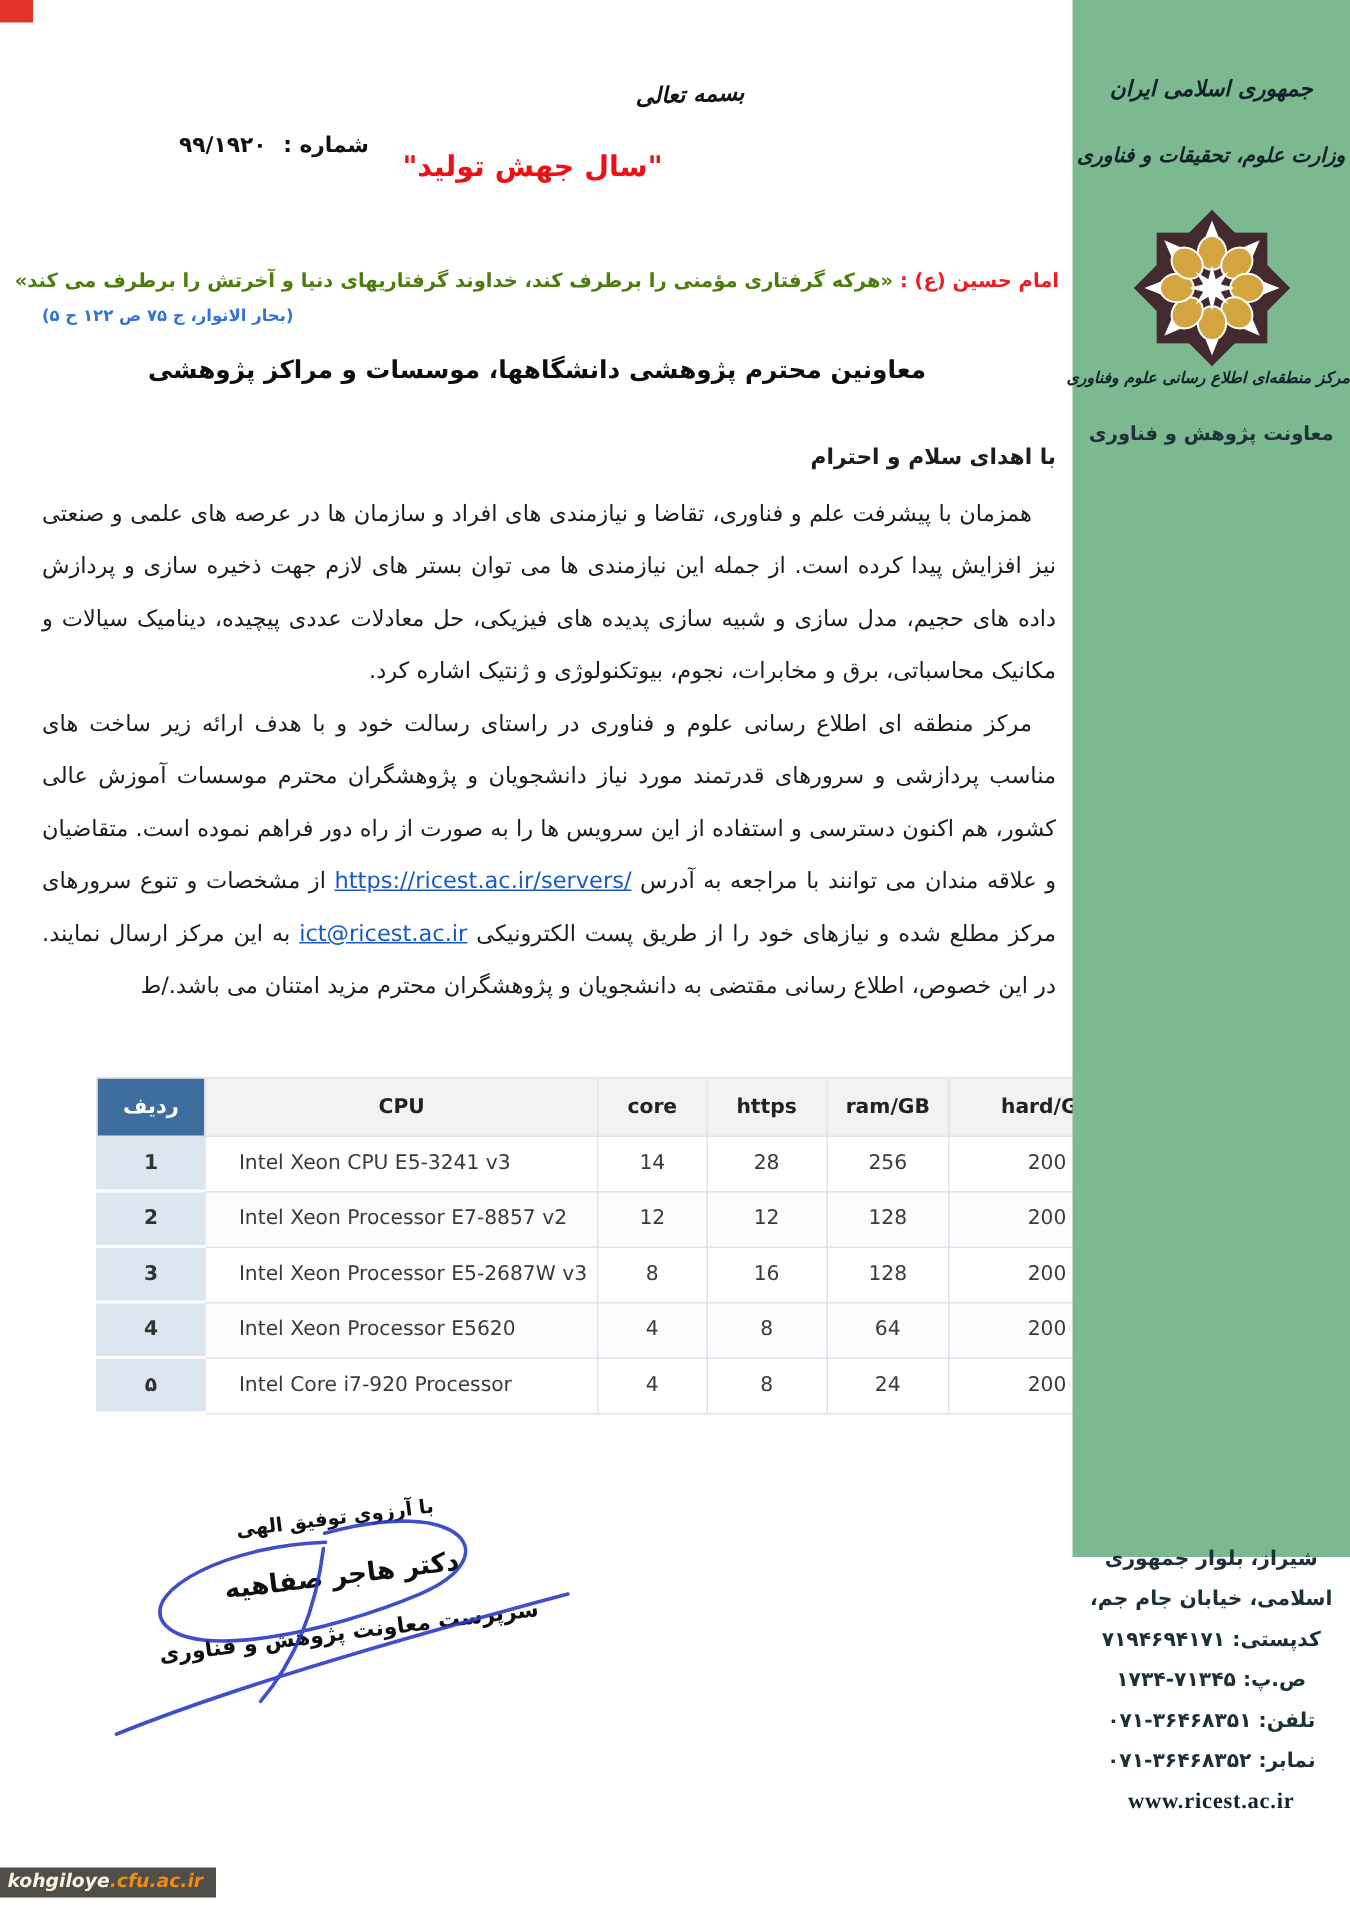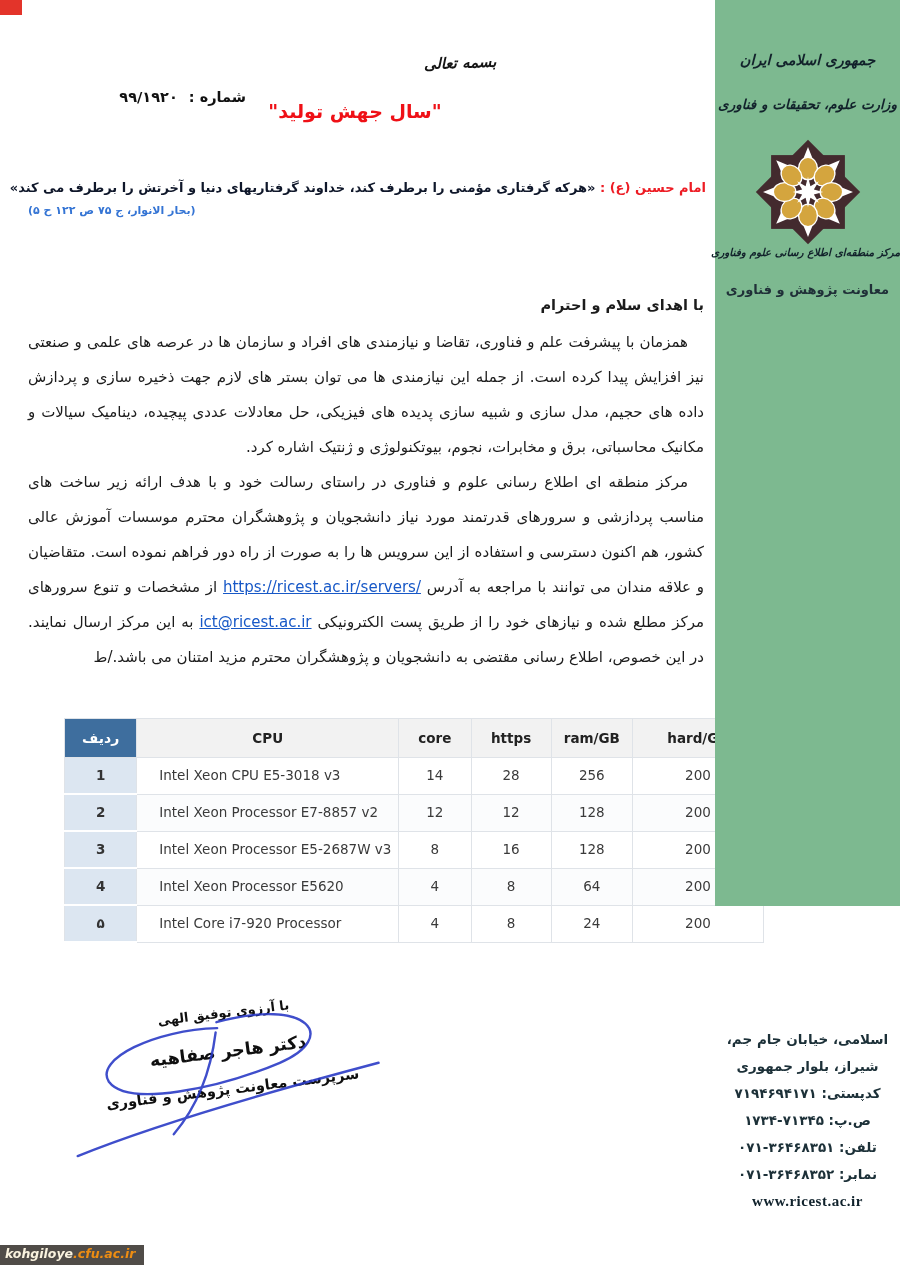--- a/index.html
+++ b/index.html
@@ -14,21 +14,21 @@
            font-size:15px;font-weight:bold;font-style:italic;color:#141414;transform:rotate(-2deg);}
   .num-block{position:absolute;left:40px;top:84px;width:206px;direction:rtl;text-align:right;
              font-size:14.5px;font-weight:bold;color:#111;}
   .num-block .line{height:26px;line-height:26px;}
   .num-block .val{margin-right:6px;}
   .year-slogan{position:absolute;left:225px;top:100px;width:260px;text-align:center;direction:rtl;
                font-size:19px;font-weight:bold;color:#ef1016;}
   .hadith{position:absolute;left:12px;top:180px;width:694px;direction:rtl;text-align:center;
           white-space:nowrap;font-size:13px;font-weight:bold;}
   .hadith .who{color:#ed1c24;}
-  .hadith .txt{color:#0f172a;text-align:right;}
+  .hadith .txt{color:#4d7c0f;text-align:right;}
   .hadith-src{position:absolute;left:28px;top:204px;font-size:11px;font-weight:bold;color:#3474d4;direction:rtl;}
 
   .recipient{position:absolute;left:40px;top:237px;width:636px;text-align:center;direction:rtl;
              font-size:16.5px;font-weight:bold;color:#0d0d0d;}
 
   
   .letter{position:absolute;left:28px;top:288px;width:676px;direction:rtl;text-align:justify;
           font-size:15px;line-height:35px;color:#1c1c1c;}
   .salutation{font-size:14.5px;font-weight:bold;margin:0 0 2px 0;}
   .letter p{margin:0;text-indent:16px;}
@@ -56,21 +56,21 @@
   .sig .l3{font-size:14.5px;font-weight:bold;margin-top:3px;}
   .sig svg{position:absolute;left:-28px;top:6px;pointer-events:none;}
 
   
   .watermark{position:absolute;left:0;top:1245px;background:#504c48;padding:3px 9px 4px 5px;
              font-size:12.5px;font-weight:bold;font-style:italic;line-height:1;white-space:nowrap;}
   .watermark .w1{color:#faf3df;}
   .watermark .w2{color:#ee8d12;}
 
   
-  .sidebar{position:absolute;left:715px;top:0;width:185px;height:906px;background:#7db990;
+  .sidebar{position:absolute;left:715px;top:0;width:185px;height:1038px;background:#7db990;
            direction:rtl;}
   .sb-line{position:absolute;width:100%;text-align:center;color:#12222b;}
   .sb-country{top:52px;font-size:14.5px;font-style:italic;font-weight:bold;}
   .sb-ministry{top:96px;font-size:13.5px;font-style:italic;font-weight:bold;padding-left:47px;}
   .sb-logo{position:absolute;top:138px;left:50%;transform:translateX(-50%);}
   .sb-org{top:246px;font-size:10.5px;font-style:italic;font-weight:bold;white-space:nowrap;overflow:visible;}
   .sb-dept{top:282px;font-size:13px;font-weight:bold;color:#203038;}
   .sb-contact{position:absolute;top:1026px;width:100%;text-align:center;
               font-size:13.5px;font-weight:bold;line-height:27px;color:#1c3038;}
   .sb-site{font-family:"Liberation Serif",serif;font-style:normal;font-weight:bold;
@@ -93,20 +93,21 @@
   </div>
 
   <div class="year-slogan">"سال جهش تولید"</div>
 
   <div class="hadith">
     <span class="who">امام حسین (ع) :</span>
     <span class="txt">«هرکه گرفتاری مؤمنی را برطرف کند، خداوند گرفتاریهای دنیا و آخرتش را برطرف می کند»</span>
   </div>
   <div class="hadith-src">(بحار الانوار، ج ۷۵ ص ۱۲۲ ح ۵)</div>
 
+  <div class="recipient">معاونین محترم پژوهشی دانشگاهها، موسسات و مراکز پژوهشی</div>
 
   <div class="letter">
     <div class="salutation">با اهدای سلام و احترام</div>
     <p>همزمان با پیشرفت علم و فناوری، تقاضا و نیازمندی های افراد و سازمان ها در عرصه های علمی و صنعتی نیز افزایش پیدا کرده است. از جمله این نیازمندی ها می توان بستر های لازم جهت ذخیره سازی و پردازش داده های حجیم، مدل سازی و شبیه سازی پدیده های فیزیکی، حل معادلات عددی پیچیده، دینامیک سیالات و مکانیک محاسباتی، برق و مخابرات، نجوم، بیوتکنولوژی و ژنتیک اشاره کرد.</p>
     <p><span>مرکز منطقه ای اطلاع رسانی علوم و فناوری در راستای رسالت خود و با هدف ارائه زیر ساخت های مناسب پردازشی و سرورهای قدرتمند مورد نیاز دانشجویان و پژوهشگران محترم موسسات آموزش عالی کشور، هم اکنون دسترسی و استفاده از این سرویس ها را به صورت از راه دور فراهم نموده است. متقاضیان و علاقه مندان می توانند با مراجعه به آدرس </span><a href="#">https://ricest.ac.ir/servers/</a><span> از مشخصات و تنوع سرورهای مرکز مطلع شده و نیازهای خود را از طریق پست الکترونیکی </span><a href="#">ict@ricest.ac.ir</a><span> به این مرکز ارسال نمایند. در این خصوص، اطلاع رسانی مقتضی به دانشجویان و پژوهشگران محترم مزید امتنان می باشد./ط</span></p>
 
     <div class="tbl-wrap">
       <table class="cpu">
         <colgroup>
           <col class="c-idx">
@@ -122,21 +123,21 @@
             <th>CPU</th>
             <th>core</th>
             <th>https</th>
             <th>ram/GB</th>
             <th>hard/GB</th>
           </tr>
         </thead>
         <tbody>
           <tr>
             <td class="idx">1</td>
-            <td class="cpu-name">Intel Xeon CPU E5-3018 v3</td>
+            <td class="cpu-name">Intel Xeon CPU E5-3241 v3</td>
             <td>14</td>
             <td>28</td>
             <td>256</td>
             <td>200</td>
           </tr>
           <tr>
             <td class="idx">2</td>
             <td class="cpu-name">Intel Xeon Processor E7-8857 v2</td>
             <td>12</td>
             <td>12</td>
@@ -218,22 +219,22 @@
         <ellipse cx="60" cy="34" rx="10.5" ry="12.5" transform="rotate(270 60 60)"></ellipse>
         <ellipse cx="60" cy="34" rx="10.5" ry="12.5" transform="rotate(315 60 60)"></ellipse>
       </g>
       <polygon fill="#ffffff" points="60,43 62.7,53.5 72,48 66.5,57.3 77,60 66.5,62.7 72,72 62.7,66.5 60,77 57.3,66.5 48,72 53.5,62.7 43,60 53.5,57.3 48,48 57.3,53.5"></polygon>
     </svg>
 
     <div class="sb-line sb-org">مرکز منطقه‌ای اطلاع رسانی علوم وفناوری</div>
     <div class="sb-line sb-dept">معاونت پژوهش و فناوری</div>
 
     <div class="sb-contact">
+      <div>شیراز، بلوار جمهوری</div>
       <div>اسلامی، خیابان جام جم،</div>
-      <div>شیراز، بلوار جمهوری</div>
       <div>کدپستی: ۷۱۹۴۶۹۴۱۷۱</div>
       <div>ص.پ: ۷۱۳۴۵-۱۷۳۴</div>
       <div>تلفن: ۳۶۴۶۸۳۵۱-۰۷۱</div>
       <div>نمابر: ۳۶۴۶۸۳۵۲-۰۷۱</div>
       <div class="sb-site">www.ricest.ac.ir</div>
     </div>
   </div>
 
 </div>
 

